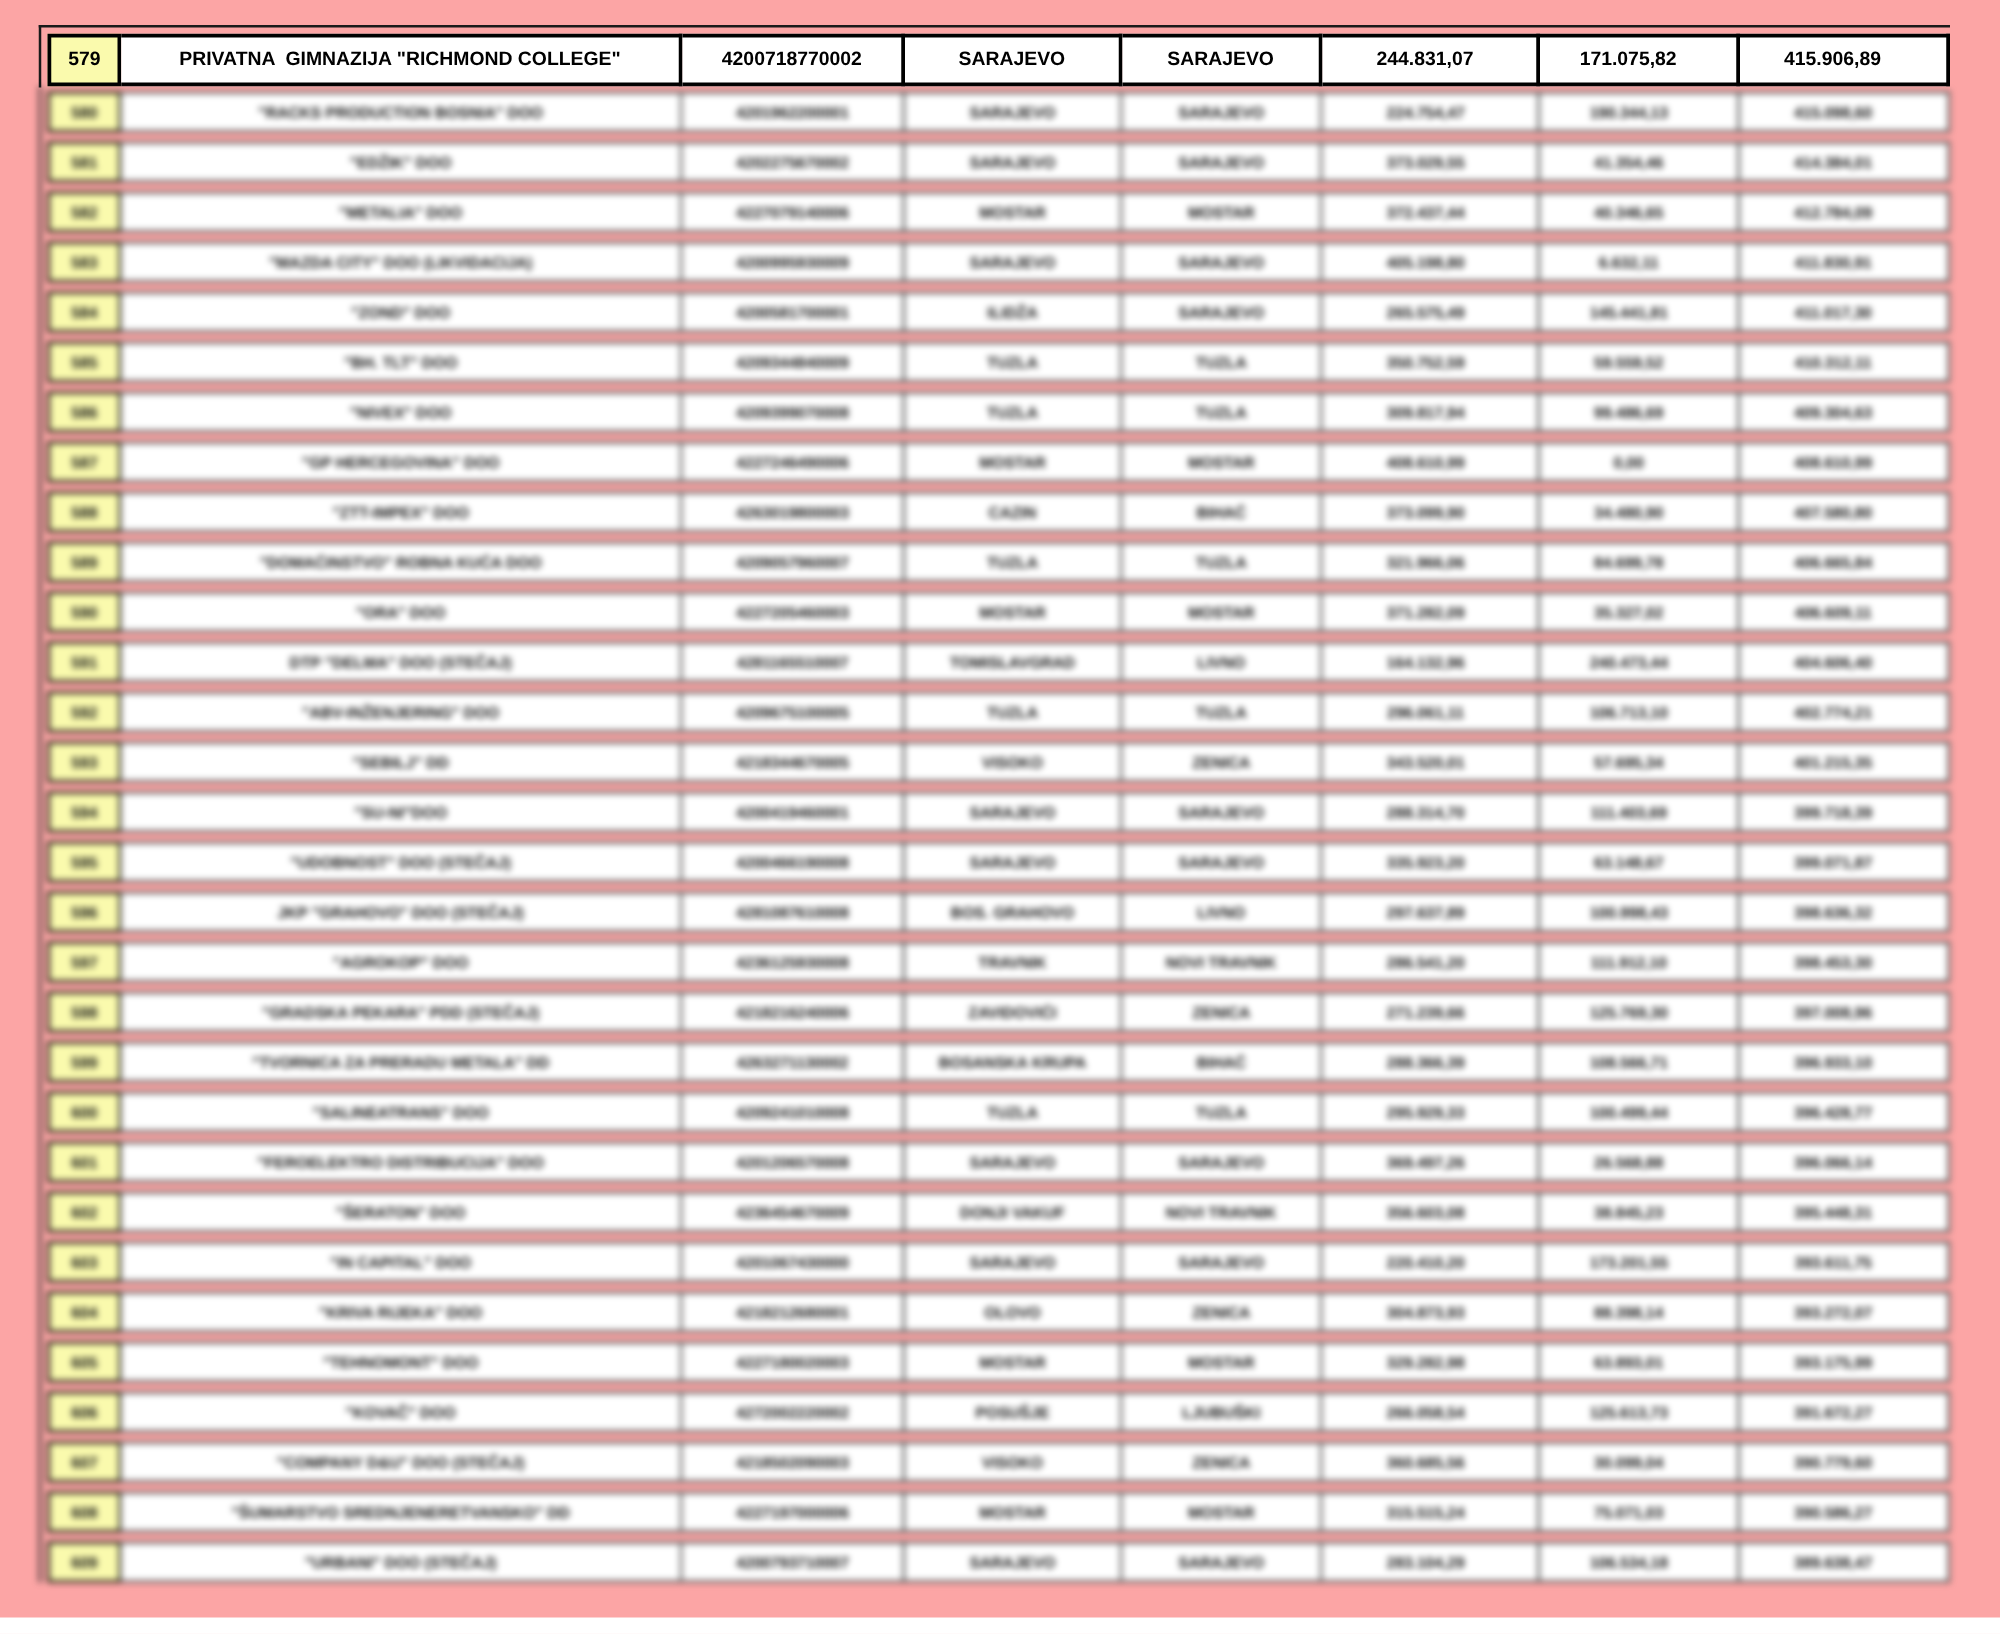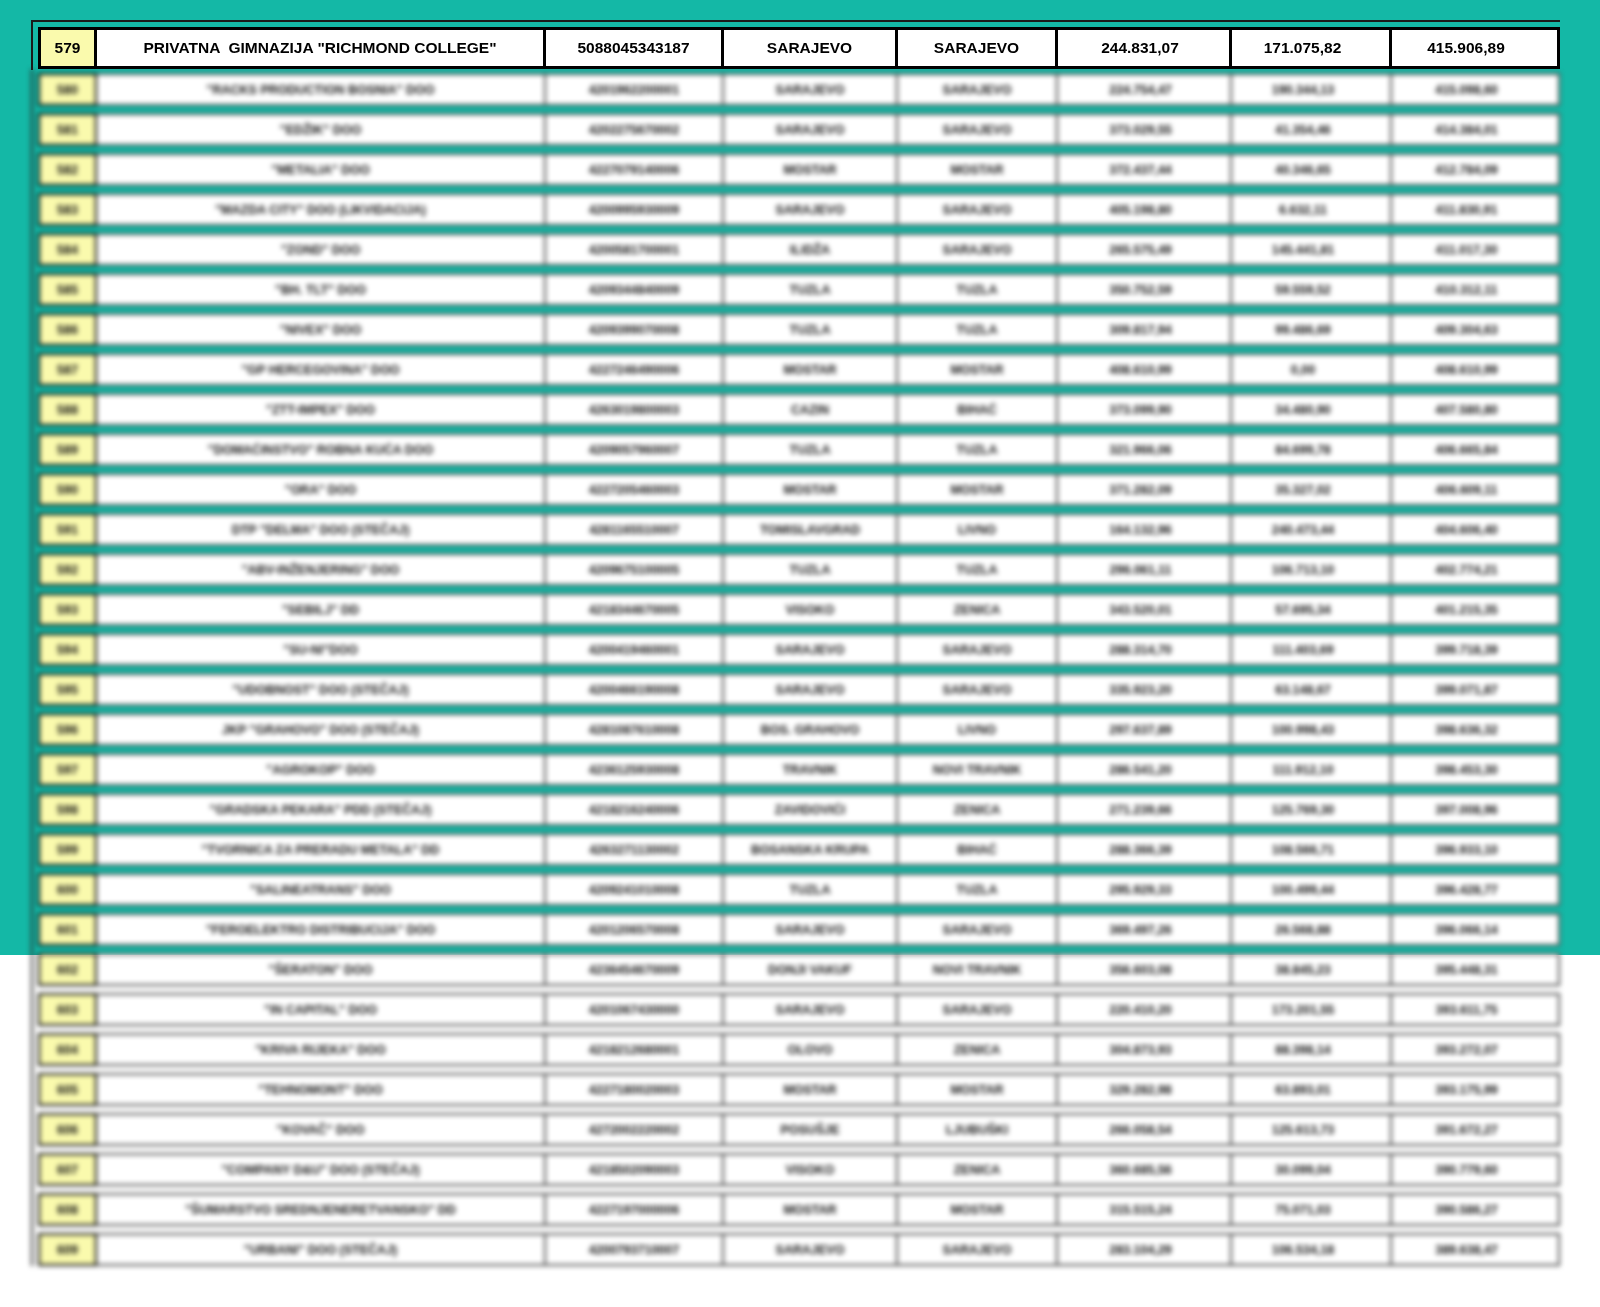--- a/index.html
+++ b/index.html
@@ -7,22 +7,22 @@
     padding:0;
     background:#ffffff;
     width:1600px;
     height:1307px;
     font-family:"Liberation Sans", sans-serif;
     overflow:hidden;
   }
   #stage{
     position:relative;
     width:1600px;
-    height:955px;
-    background:#14b8a6;
+    height:1294px;
+    background:#fca5a5;
   }
   #companies-table{
     position:absolute;
     left:38px;
     top:27px;
     width:1522px;
   }
   
   .frame-top{
     position:absolute;
@@ -100,21 +100,21 @@
 <body>
 
 <div id="stage">
   <div id="companies-table">
     <div class="frame-top"></div>
     <div class="frame-left-sharp"></div>
 
     <div class="hrow">
       <div class="cell c-num">579</div>
       <div class="cell c-name">PRIVATNA  GIMNAZIJA "RICHMOND COLLEGE"</div>
-      <div class="cell c-id">5088045343187</div>
+      <div class="cell c-id">4200718770002</div>
       <div class="cell c-mun">SARAJEVO</div>
       <div class="cell c-can">SARAJEVO</div>
       <div class="cell c-a1">244.831,07</div>
       <div class="cell c-a2">171.075,82</div>
       <div class="cell c-a3">415.906,89</div>
     </div>
 
     <div id="rows-container">
         <div class="brow">
     <div class="cell c-num">580</div>

